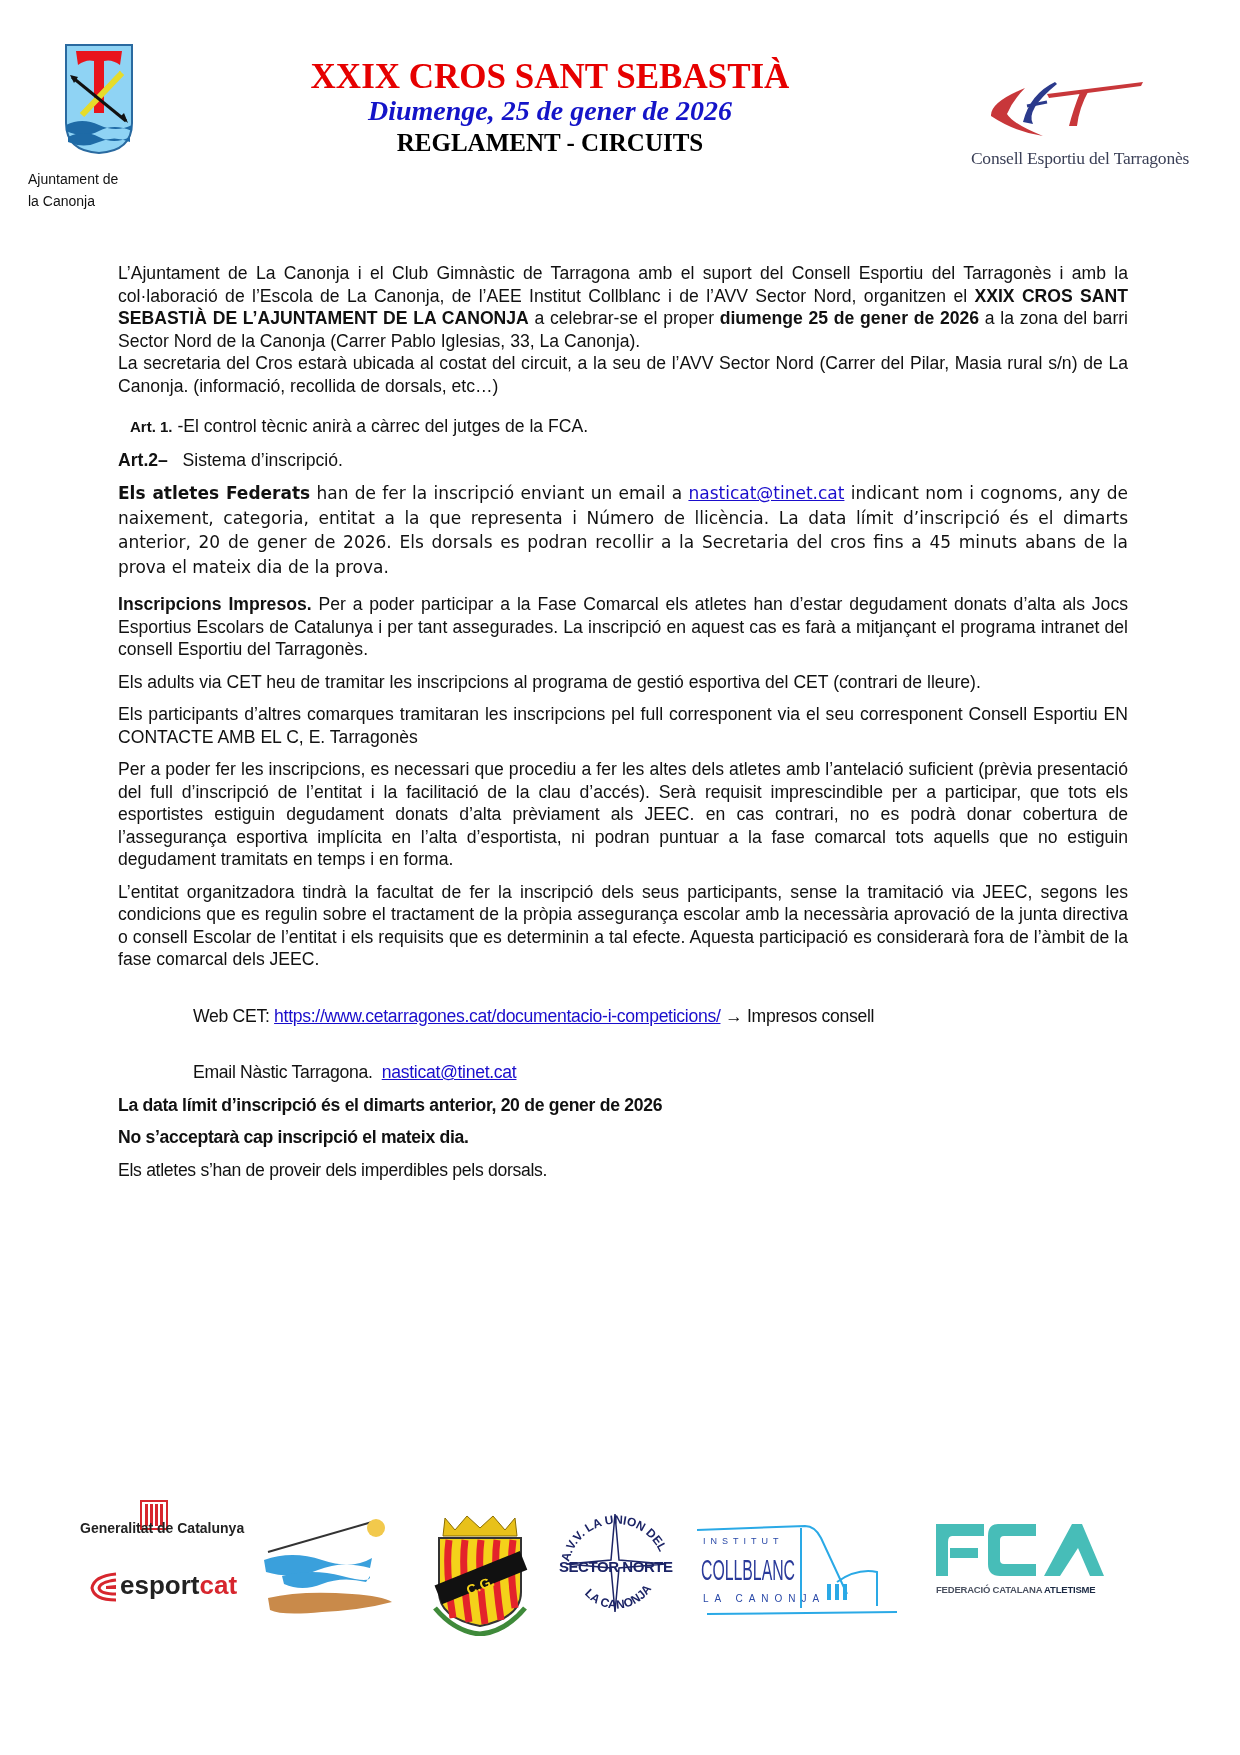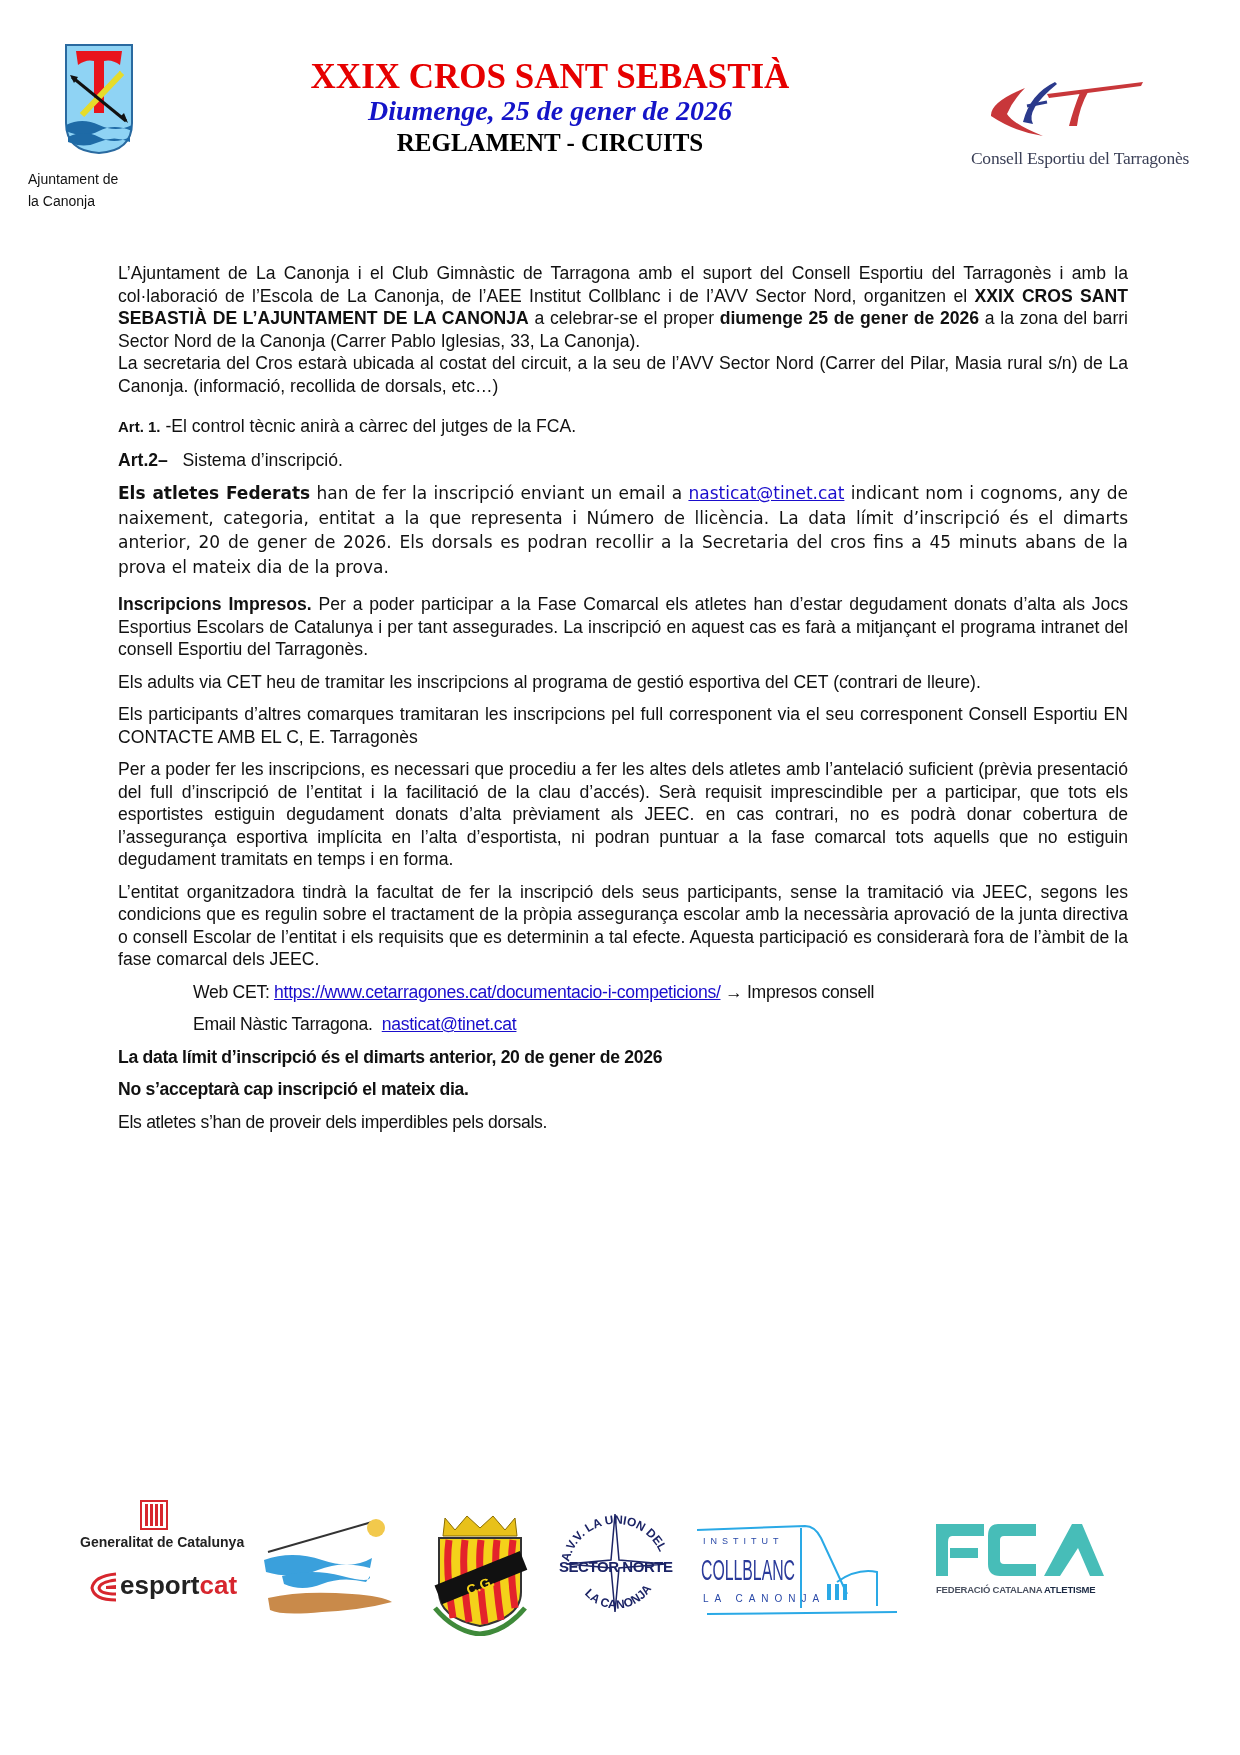--- a/index.html
+++ b/index.html
@@ -19,24 +19,24 @@
   .cet-logo { left: 985px; top: 80px; width: 160px; height: 58px; }
   .cet-caption { left: 945px; top: 148px; width: 270px; text-align: center; color: #3a3f56;
                  font-size: 17.5px; font-family: Liberation Serif, serif; letter-spacing: -0.2px; }
 
   
   .content { left: 118px; top: 262px; width: 1010px; font-size: 17.6px; line-height: 22.5px; }
   .p { margin: 0; text-align: justify; }
   .gap-s { height: 14px; }
   .gap-m { height: 10px; }
   .b { font-weight: bold; }
-  .art-label { font-weight: bold; font-size: 15px; }
+  .art-label { font-weight: bold; font-size: 15px; margin-left: 12px; }
   .verdana { font-family: "DejaVu Sans", sans-serif; font-size: 17px; line-height: 24.5px; }
   a.link { color: #1a0dcc; text-decoration: underline; }
-  .indent { padding-left: 75px; font-family: "Liberation Sans", sans-serif; }
+  .indent { padding-left: 75px; font-family: "Liberation Sans", sans-serif; margin-top: 24px; }
   .narrow { font-family: "Liberation Sans", sans-serif; letter-spacing: -0.3px; }
 
   
   .footer { left: 0; top: 1480px; width: 1240px; height: 180px; }
   .logo { position: absolute; }
   .gen-text { font-weight: bold; font-size: 14px; color: #222; white-space: nowrap; }
   .esport { font-weight: bold; font-size: 26px; color: #222; white-space: nowrap; }
   .esport .cat { color: #d7262e; }
   .fca-sub { font-size: 9.5px; font-weight: bold; color: #4a5160; letter-spacing: -0.2px; white-space: nowrap; }
   .fca-sub .dark { color: #1b2a44; }
@@ -120,21 +120,21 @@
 
   <div class="logo" style="left:140px; top:20px; width:28px; height:30px;">
     <svg width="28" height="30" viewBox="0 0 28 30">
       <rect x="1" y="1" width="26" height="28" fill="none" stroke="#d7262e" stroke-width="2"></rect>
       <rect x="5" y="4" width="3" height="22" fill="#d7262e"></rect>
       <rect x="10" y="4" width="3" height="22" fill="#d7262e"></rect>
       <rect x="15" y="4" width="3" height="22" fill="#d7262e"></rect>
       <rect x="20" y="4" width="3" height="22" fill="#d7262e"></rect>
     </svg>
   </div>
-  <div class="logo gen-text" style="left:80px; top:54px;text-align:right;">Generalitat de Catalunya</div>
+  <div class="logo gen-text" style="left:80px; top:40px;text-align:right;">Generalitat de Catalunya</div>
   <div class="logo" style="left:88px; top:92px; width:32px; height:30px;">
     <svg width="32" height="30" viewBox="0 0 32 30">
       <path d="M28 2 Q6 4 4 16 Q6 28 28 28" fill="none" stroke="#d7262e" stroke-width="3"></path>
       <path d="M28 8 Q12 10 11 16 Q12 22 28 22" fill="none" stroke="#d7262e" stroke-width="3"></path>
       <path d="M28 13 L18 14 L18 17 L28 17" fill="#d7262e"></path>
     </svg>
   </div>
   <div class="logo esport" style="left:120px; top:90px;"><span>esport</span><span class="cat">cat</span></div>
 
   <div class="logo" style="left:262px; top:30px; width:140px; height:120px;">

